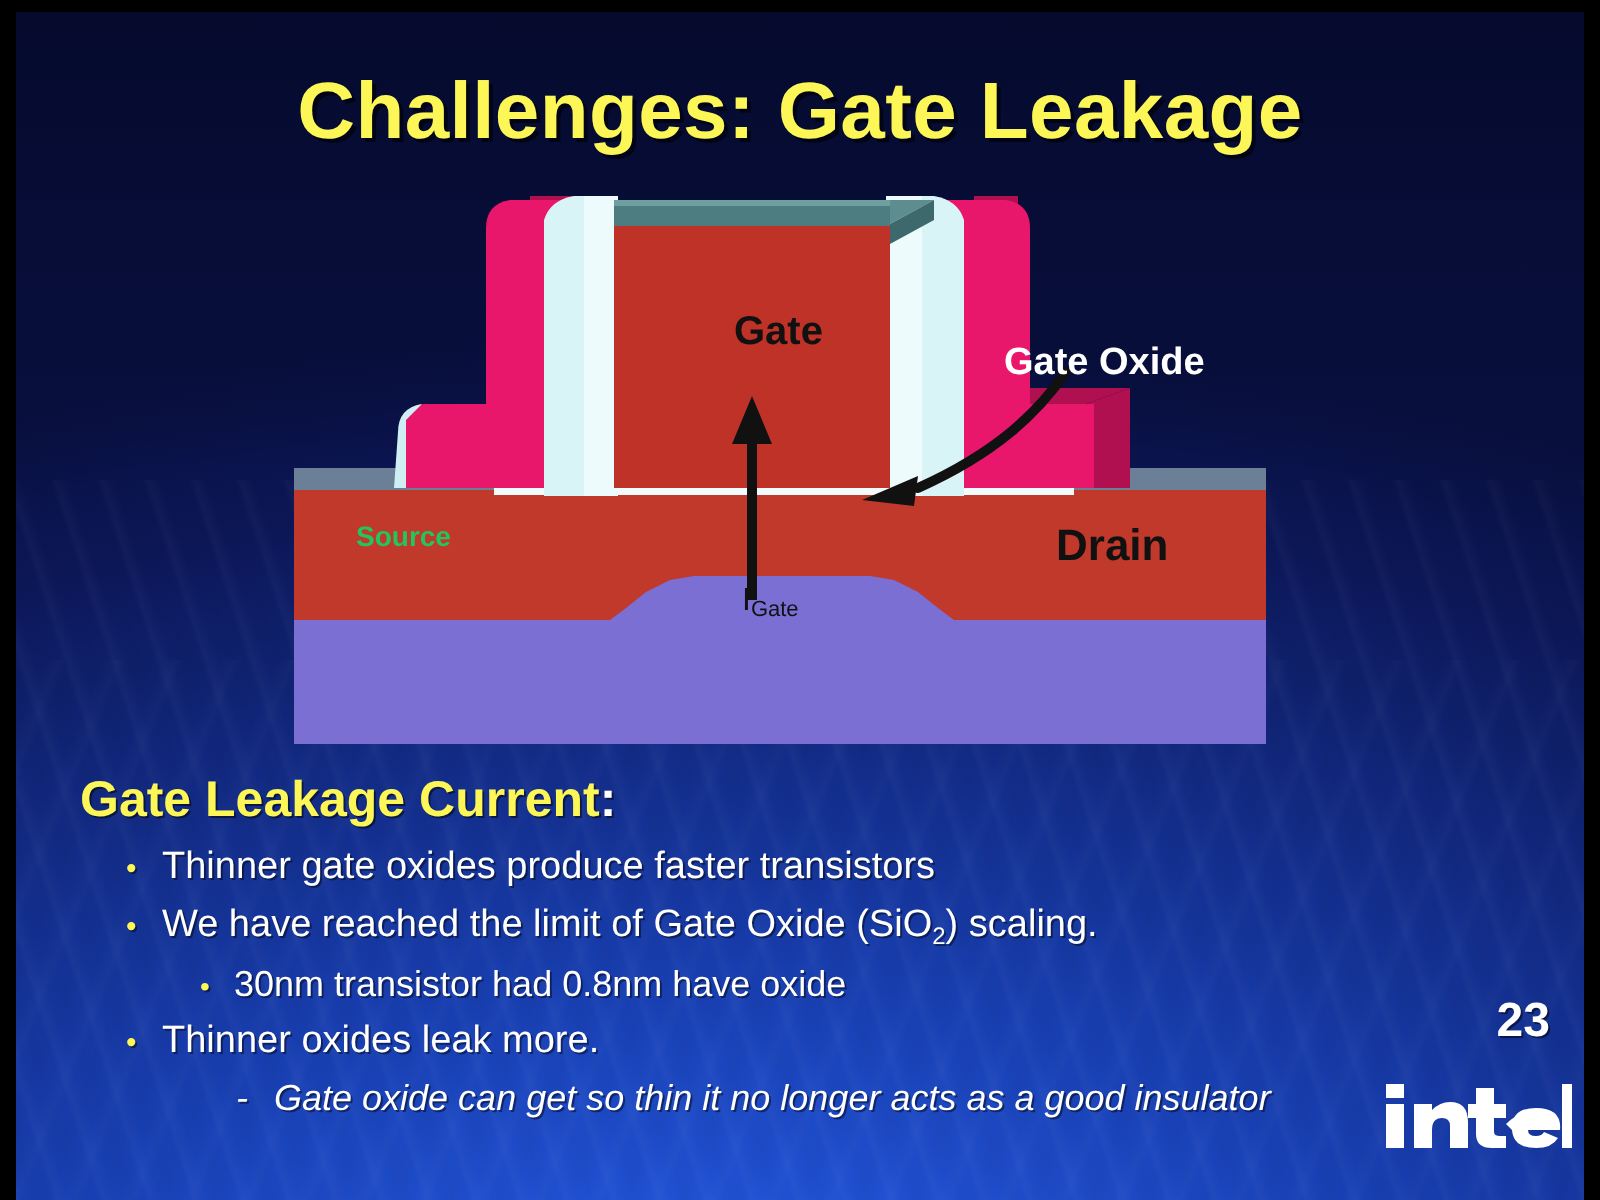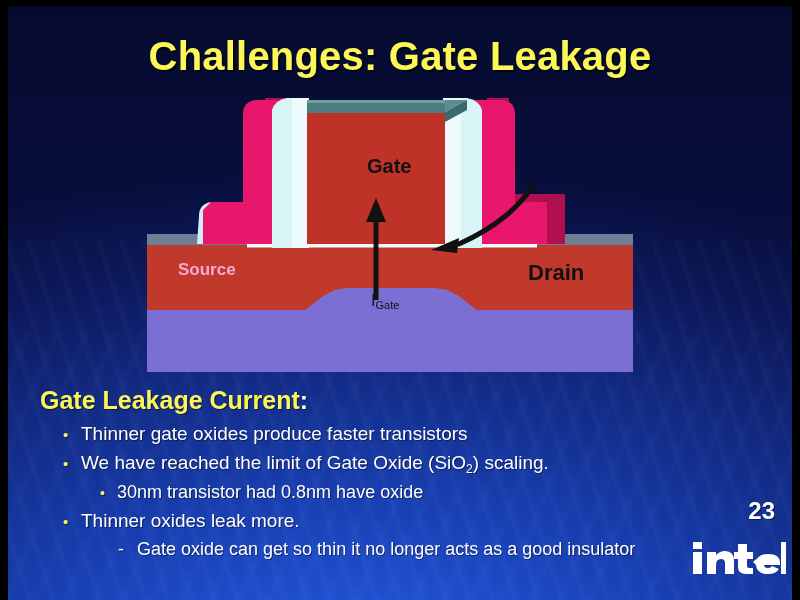--- a/index.html
+++ b/index.html
@@ -107,22 +107,22 @@
     z-index: 16;
     white-space: nowrap;
   }
   #label-gate {
     left: 367px; top: 155px;
     font-size: 20px;
     color: #111;
   }
   #label-source {
     left: 178px; top: 260px;
-    font-size: 17px;
-    color: #f9a8d4;
+    font-size: 14px;
+    color: #22c55e;
   }
   #label-drain {
     left: 528px; top: 260px;
     font-size: 22px;
     color: #111;
   }
   #label-gate-oxide {
     left: 502px; top: 171px;
     font-size: 19px;
     color: #ffffff;
@@ -169,21 +169,21 @@
     display: inline-block;
   }
   .bullet .dash {
     color: #ffffff;
     display: inline-block;
   }
   .lvl1 { font-size: 19px; }
   .lvl1 .mk { width: 18px; font-size: 15px; }
   .lvl2 { font-size: 18px; }
   .lvl2 .mk { width: 17px; font-size: 14px; }
-  .lvl3 { font-size: 18px; }
+  .lvl3 { font-size: 18px; font-style: italic; }
   .lvl3 .dash { width: 19px; }
 
   .sub2 {
     font-size: 12px;
     position: relative;
     top: 4px;
   }
 
   #b1 { left: 63px; top: 37px; }
   #b2 { left: 63px; top: 66px; }
@@ -275,20 +275,21 @@
       <polygon points="229,100 219,124 239,124" fill="#111"></polygon>
 
       <path d="M386,88 C372,108 352,128 312,146" stroke="#111" stroke-width="5" fill="none" stroke-linecap="round"></path>
       <polygon points="284,152 312,140 310,155" fill="#111"></polygon>
     </svg>
   </div>
 
   <div class="dlabel" id="label-gate">Gate</div>
   <div class="dlabel" id="label-source">Source</div>
   <div class="dlabel" id="label-drain">Drain</div>
+  <div class="dlabel" id="label-gate-oxide">Gate Oxide</div>
   <div class="dlabel" id="label-igate">
     <span>I</span><span class="sub">Gate</span>
   </div>
 
   <div id="body">
 
     <div id="heading"><span>Gate Leakage Current</span><span class="colon">:</span></div>
 
     <div class="bullet lvl1" id="b1"><span class="mk">•</span><span>Thinner gate oxides produce faster transistors</span></div>
 

